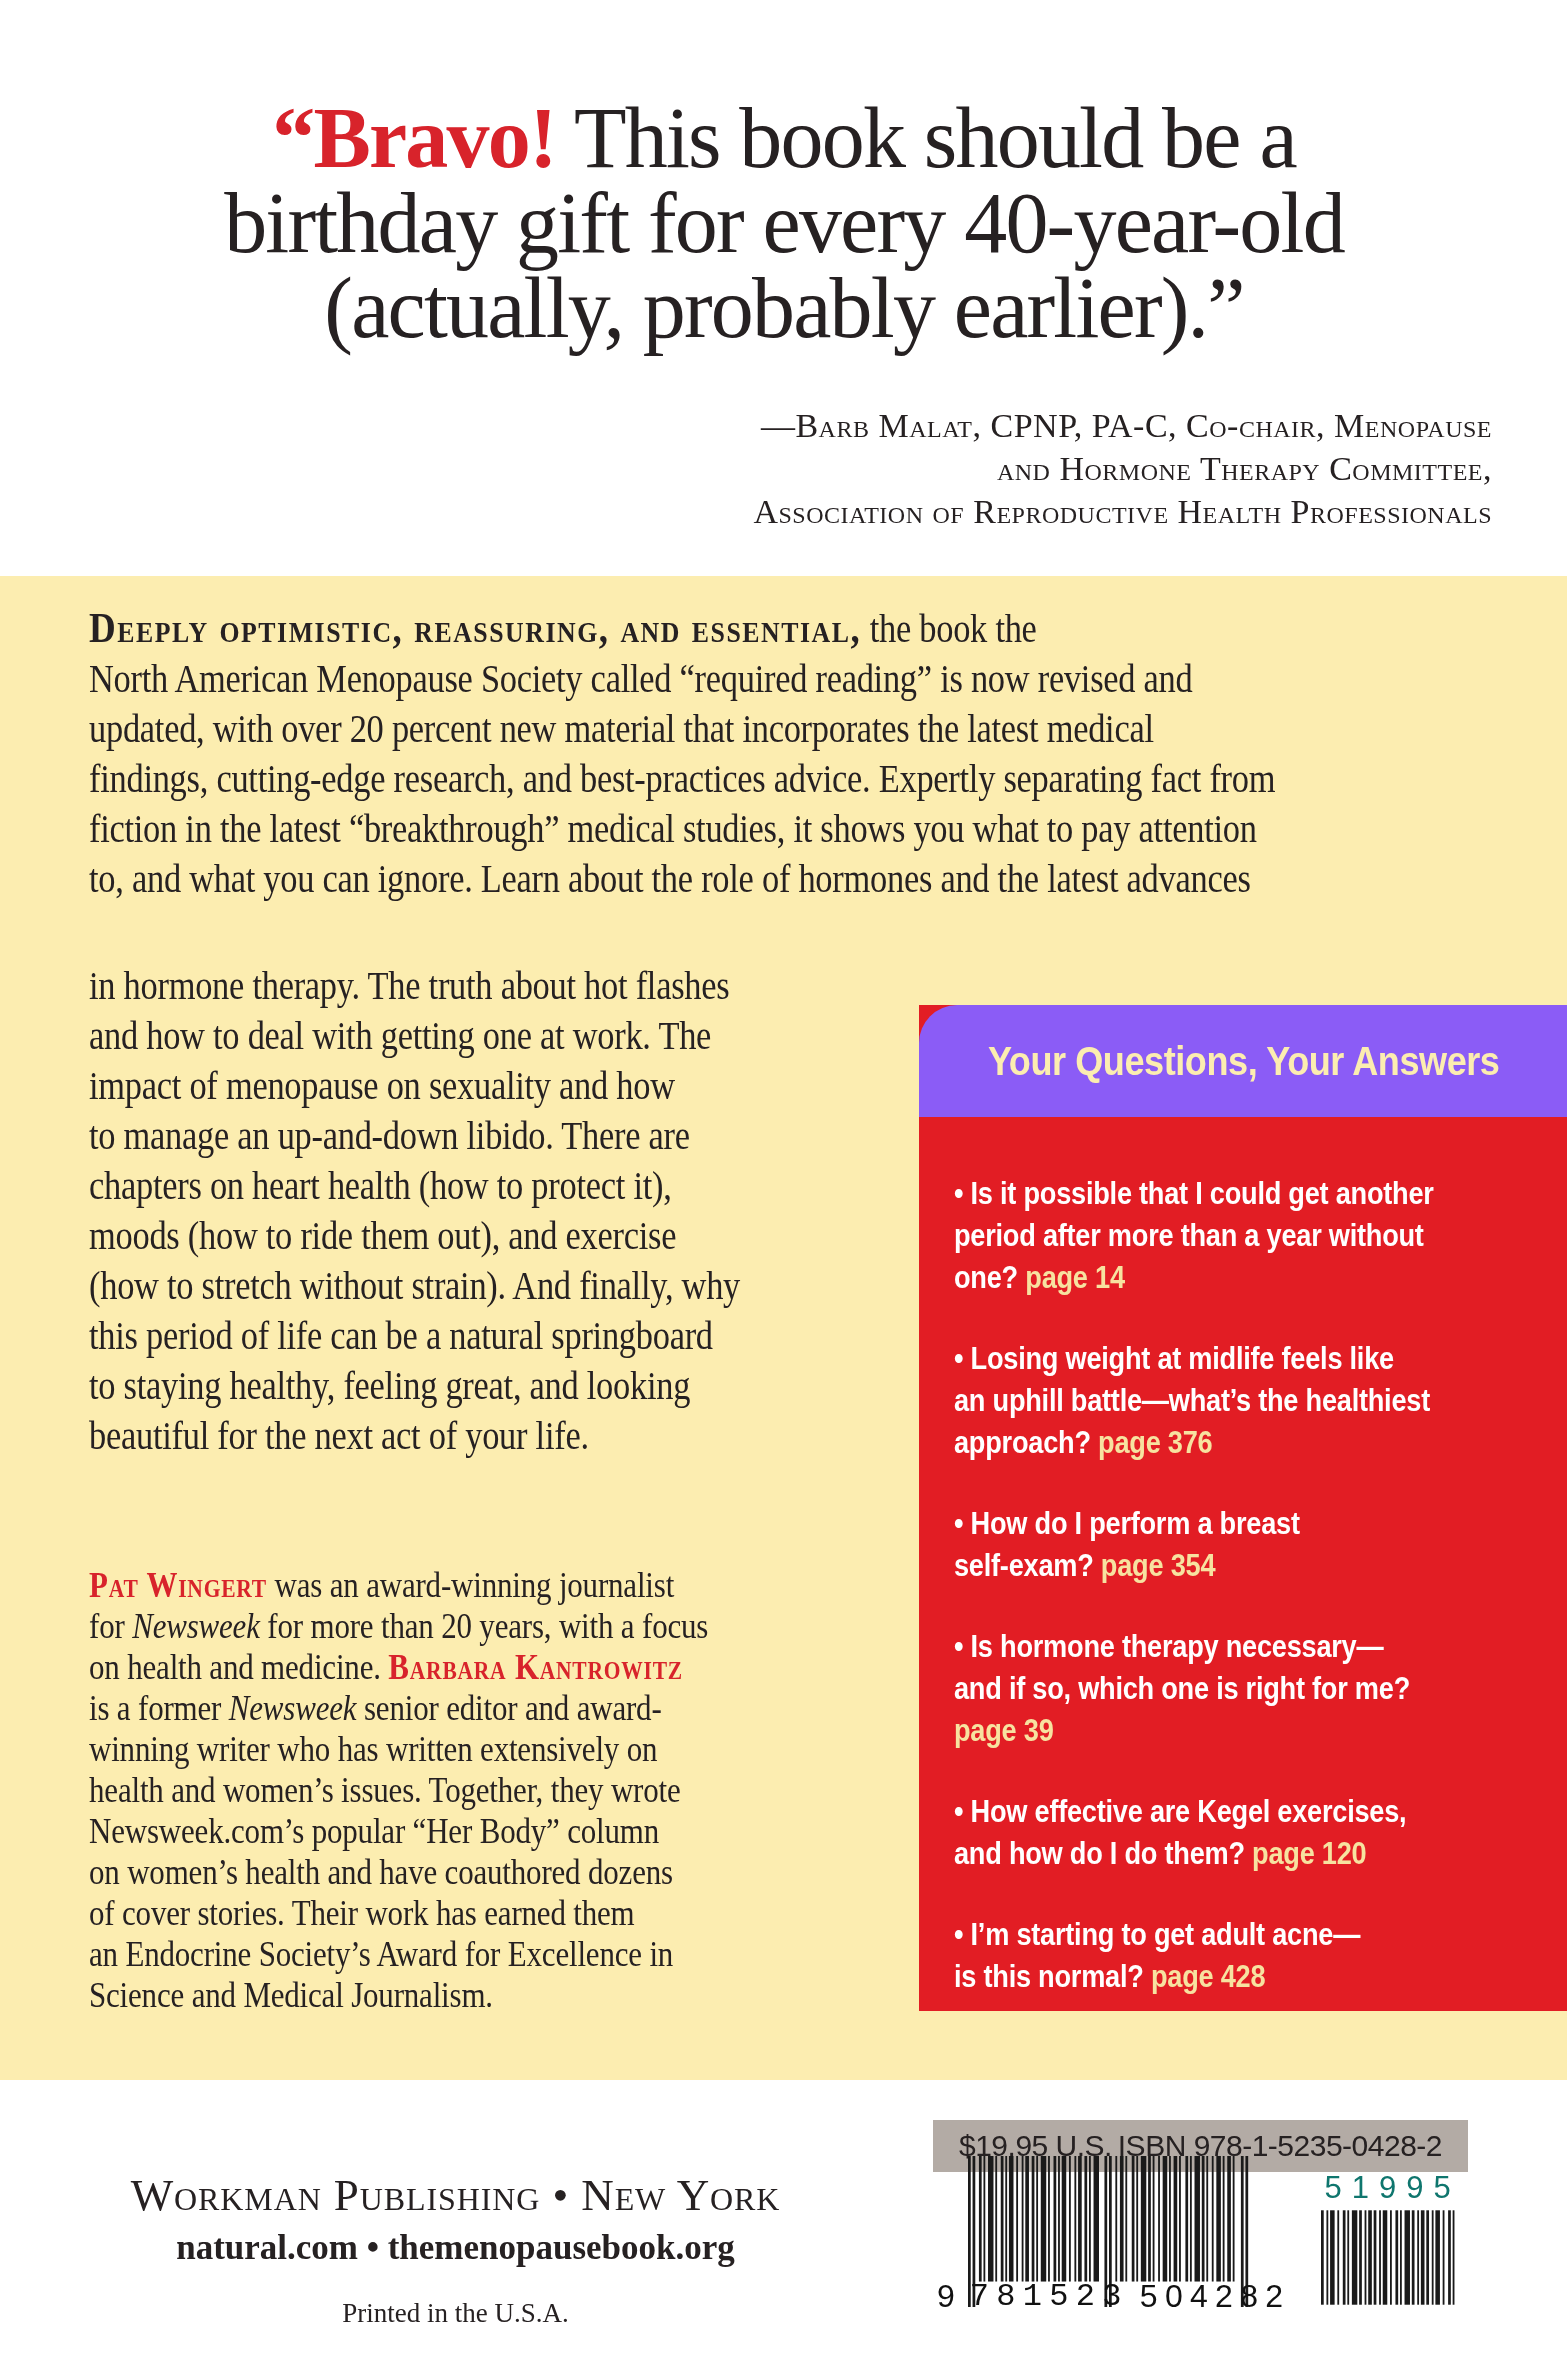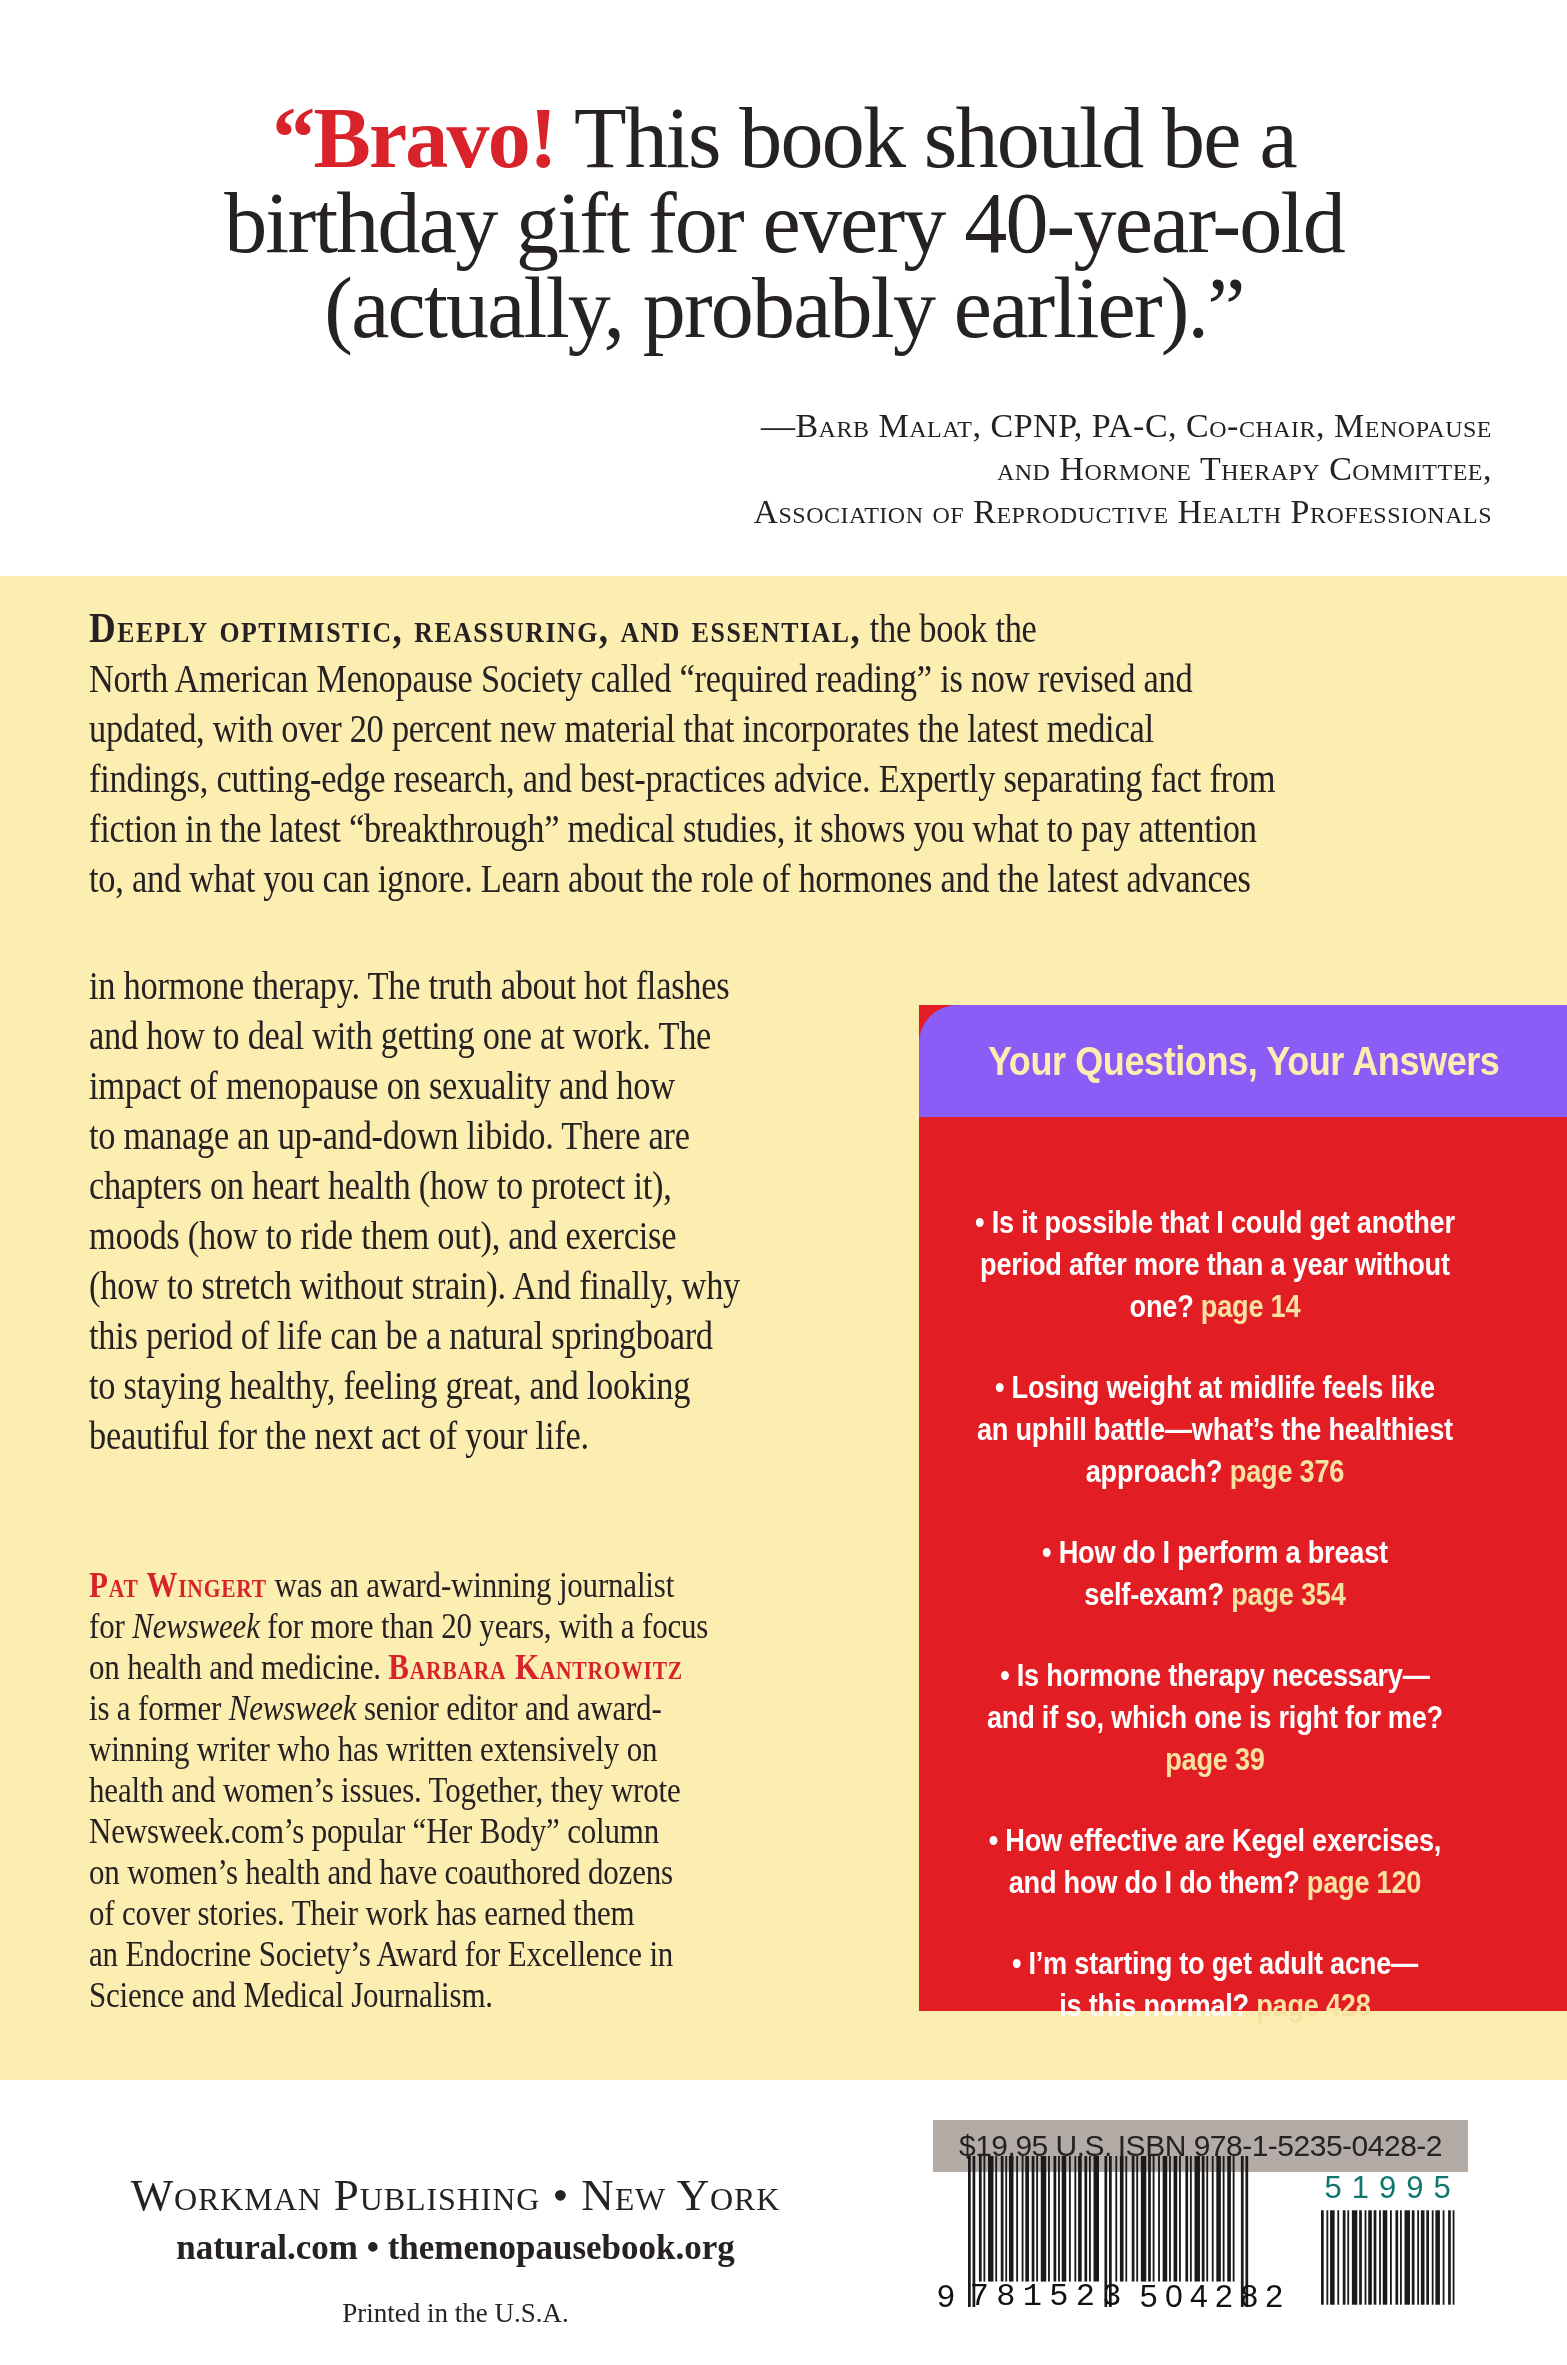--- a/index.html
+++ b/index.html
@@ -20,21 +20,21 @@
   .bio{left:89px;top:989px;font-size:36px;line-height:41px;letter-spacing:-0.2px;}
   .lead{font-variant:small-caps;font-weight:700;font-size:43px;letter-spacing:1.8px;}
   .redcaps{font-variant:small-caps;font-weight:700;color:#d8232b;letter-spacing:0.9px;}
   .i{font-style:italic;}
   
   .qa-box{position:absolute;left:919px;top:429px;width:649px;height:1006px;background:#e21d24;}
   .qa-header{height:112px;background:#8b5cf6;border-top-left-radius:38px;
          display:flex;align-items:center;justify-content:center;}
   .qa-header span{display:inline-block;transform:scaleX(.88);
          font:700 41px "Liberation Sans",sans-serif;color:#fcedb0;letter-spacing:-0.5px;}
-  .qa-list{padding:84px 0 0 35px;text-align:center;}
+  .qa-list{padding:55px 0 0 35px;}
   .question{font:700 32px/42px "Liberation Sans",sans-serif;color:#ffffff;
          letter-spacing:-0.3px;transform:scaleX(.85);transform-origin:left top;
          margin-bottom:39px;}
   .question .tline{white-space:nowrap;}
   .pageref{color:#f7e2a0;}
   
   .bottom{position:absolute;left:0;top:2080px;width:100%;height:286px;background:#ffffff;}
   .publisher{position:absolute;left:55px;top:53px;width:801px;text-align:center;}
   .pub-imprint{font-size:45px;line-height:49px;font-variant:small-caps;letter-spacing:0.9px;margin-top:38px;}
   .pub-sites{font-size:35px;line-height:44px;font-weight:700;margin-top:5.5px;}

